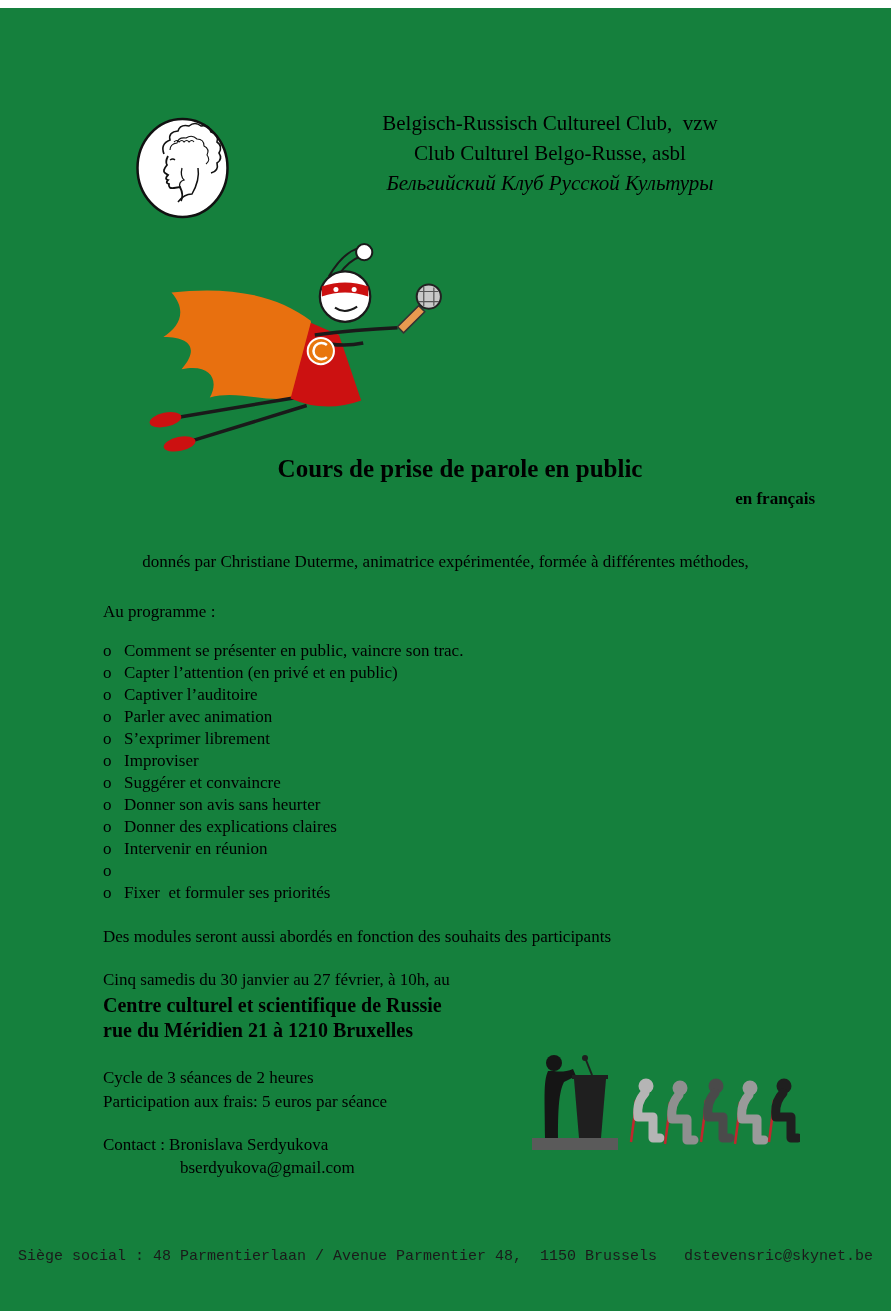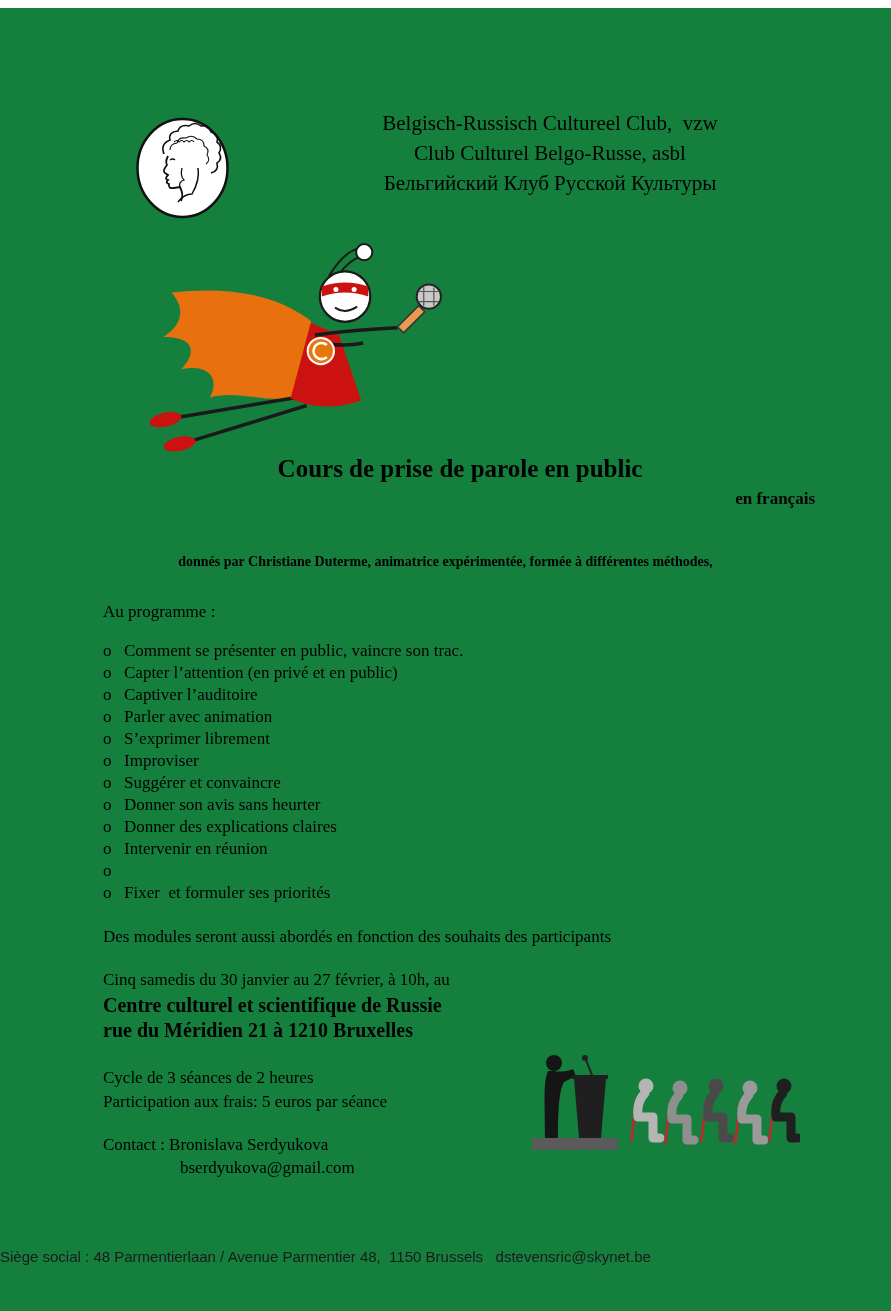--- a/index.html
+++ b/index.html
@@ -8,53 +8,53 @@
     position:relative; width:891px; height:1311px; margin:8px auto;
     background:#15803d; color:#000;
     font-family:"Liberation Serif", serif;
     overflow:hidden;
   }
   .abs { position:absolute; }
   .t { white-space:pre-wrap; }
 
   .header-block { left:260px; top:100px; width:580px; text-align:center;
     font-size:21px; line-height:30px; }
-  .header-line3 { }
+  .header-line3 { font-style:italic; }
 
   .logo { left:134px; top:108px; width:97px; height:104px; }
 
   .hero { left:112px; top:226px; width:345px; height:222px; }
 
   .title { left:40px; top:447px; width:840px; text-align:center;
     font-size:25px; font-weight:bold; }
   .subtitle { right:76px; top:481px; font-size:17px; font-weight:bold; }
 
   .intro { left:30px; top:540px; width:831px; text-align:center;
-    font-size:14px; line-height:27px;font-weight:bold; }
+    font-size:17px; line-height:27px; }
 
   .program-heading { left:103px; top:594px; font-size:17px; }
   .program-list { left:103px; top:633px; list-style:none; font-size:17px; }
   .program-list li { height:22px; display:flex; align-items:baseline; }
   .bullet { width:21px; flex:0 0 21px; }
 
   .modules-note { left:103px; top:919px; font-size:17px; }
 
   .schedule { left:103px; top:962px; }
   .schedule-dates { font-size:17px; margin-bottom:3px; }
   .venue { font-size:20px; font-weight:bold; line-height:25px; }
 
   .details { left:103px; top:1058px; font-size:17px; line-height:24px; }
 
   .contact { left:103px; top:1125px; font-size:17px; line-height:23px; }
   .contact-email { margin-left:77px; }
 
   .audience { left:528px; top:1042px; width:272px; height:105px; }
 
-  .footer { left:0; top:1240px; width:891px; text-align:left;
-    font-family:Liberation Sans, sans-serif; font-size:15px; color:#1a1a1a; }
+  .footer { left:0; top:1240px; width:891px; text-align:center;
+    font-family:Liberation Mono, monospace; font-size:15px; color:#1a1a1a; }
 </style>
 </head>
 <body>
 
 <div class="page">
 
   <svg class="abs logo" viewBox="0 0 97 104">
     <ellipse cx="48.5" cy="52" rx="45" ry="49" fill="#ffffff" stroke="#111" stroke-width="2.5"></ellipse>
     <path d="M30,38 q-4,-10 6,-14 q-2,-8 8,-9 q2,-7 11,-5 q6,-5 12,0 q8,-2 10,6 q8,2 6,10 q6,4 2,11 q4,6 -2,10 q2,8 -6,10" fill="none" stroke="#111" stroke-width="1.6"></path>
     <path d="M36,34 q0,-6 7,-7 q1,-6 9,-5 q6,-4 11,1 q7,0 7,7 q6,3 3,9 q4,5 -1,9" fill="none" stroke="#111" stroke-width="1.1"></path>

